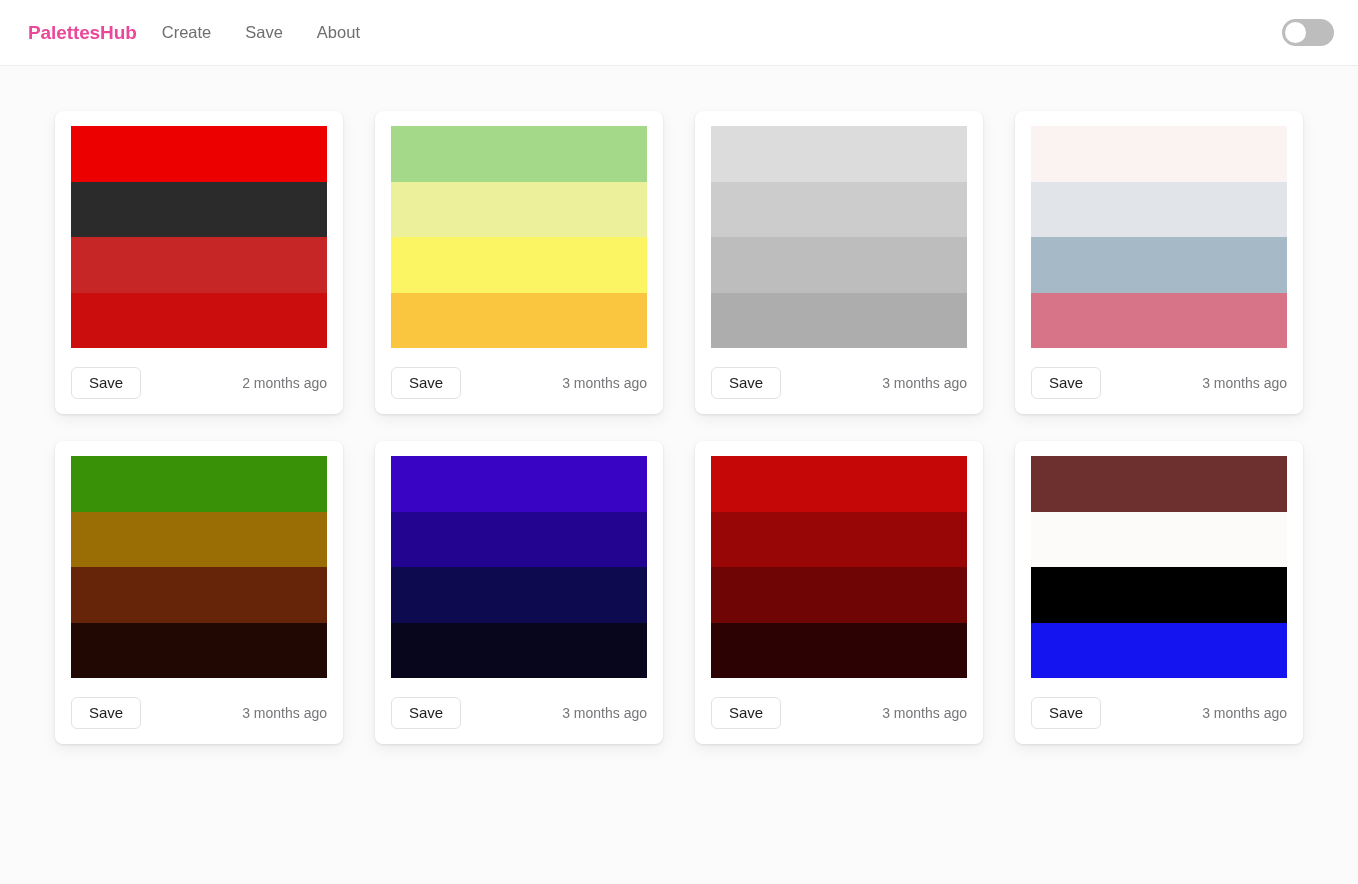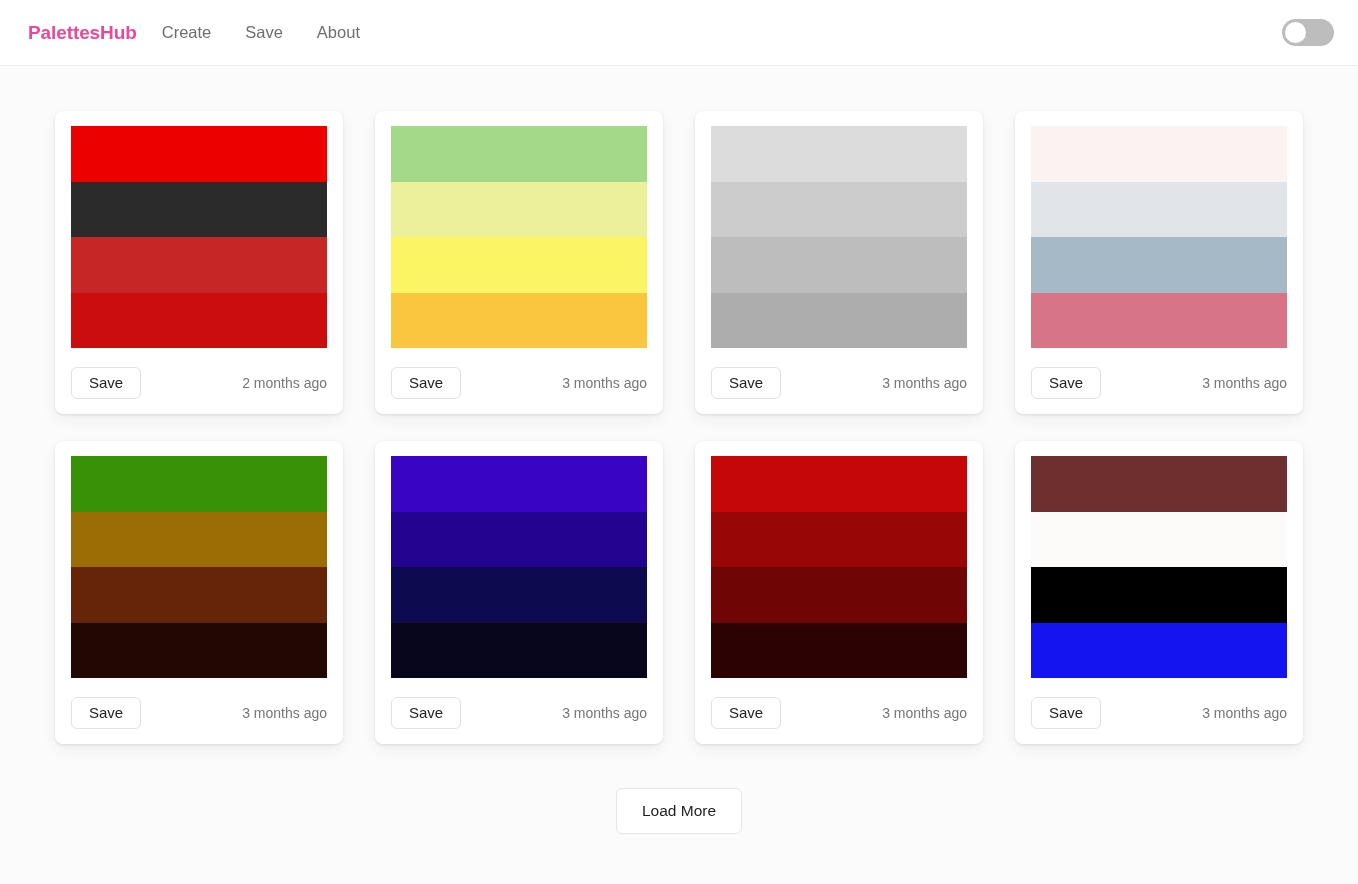--- a/index.html
+++ b/index.html
@@ -256,16 +256,13 @@
           <div class="swatch" style="background: rgb(0, 0, 0);"></div>
           <div class="swatch" style="background: rgb(20, 20, 240);"></div>
         </div>
         <div class="card-footer">
           <button class="save-btn">Save</button>
           <span class="timestamp">3 months ago</span>
         </div>
       </div>
     </div>
 
-  <div class="loadmore-wrap">
-    <button class="loadmore-btn">Load More</button>
-  </div>
 </div>
 
 </body></html>

